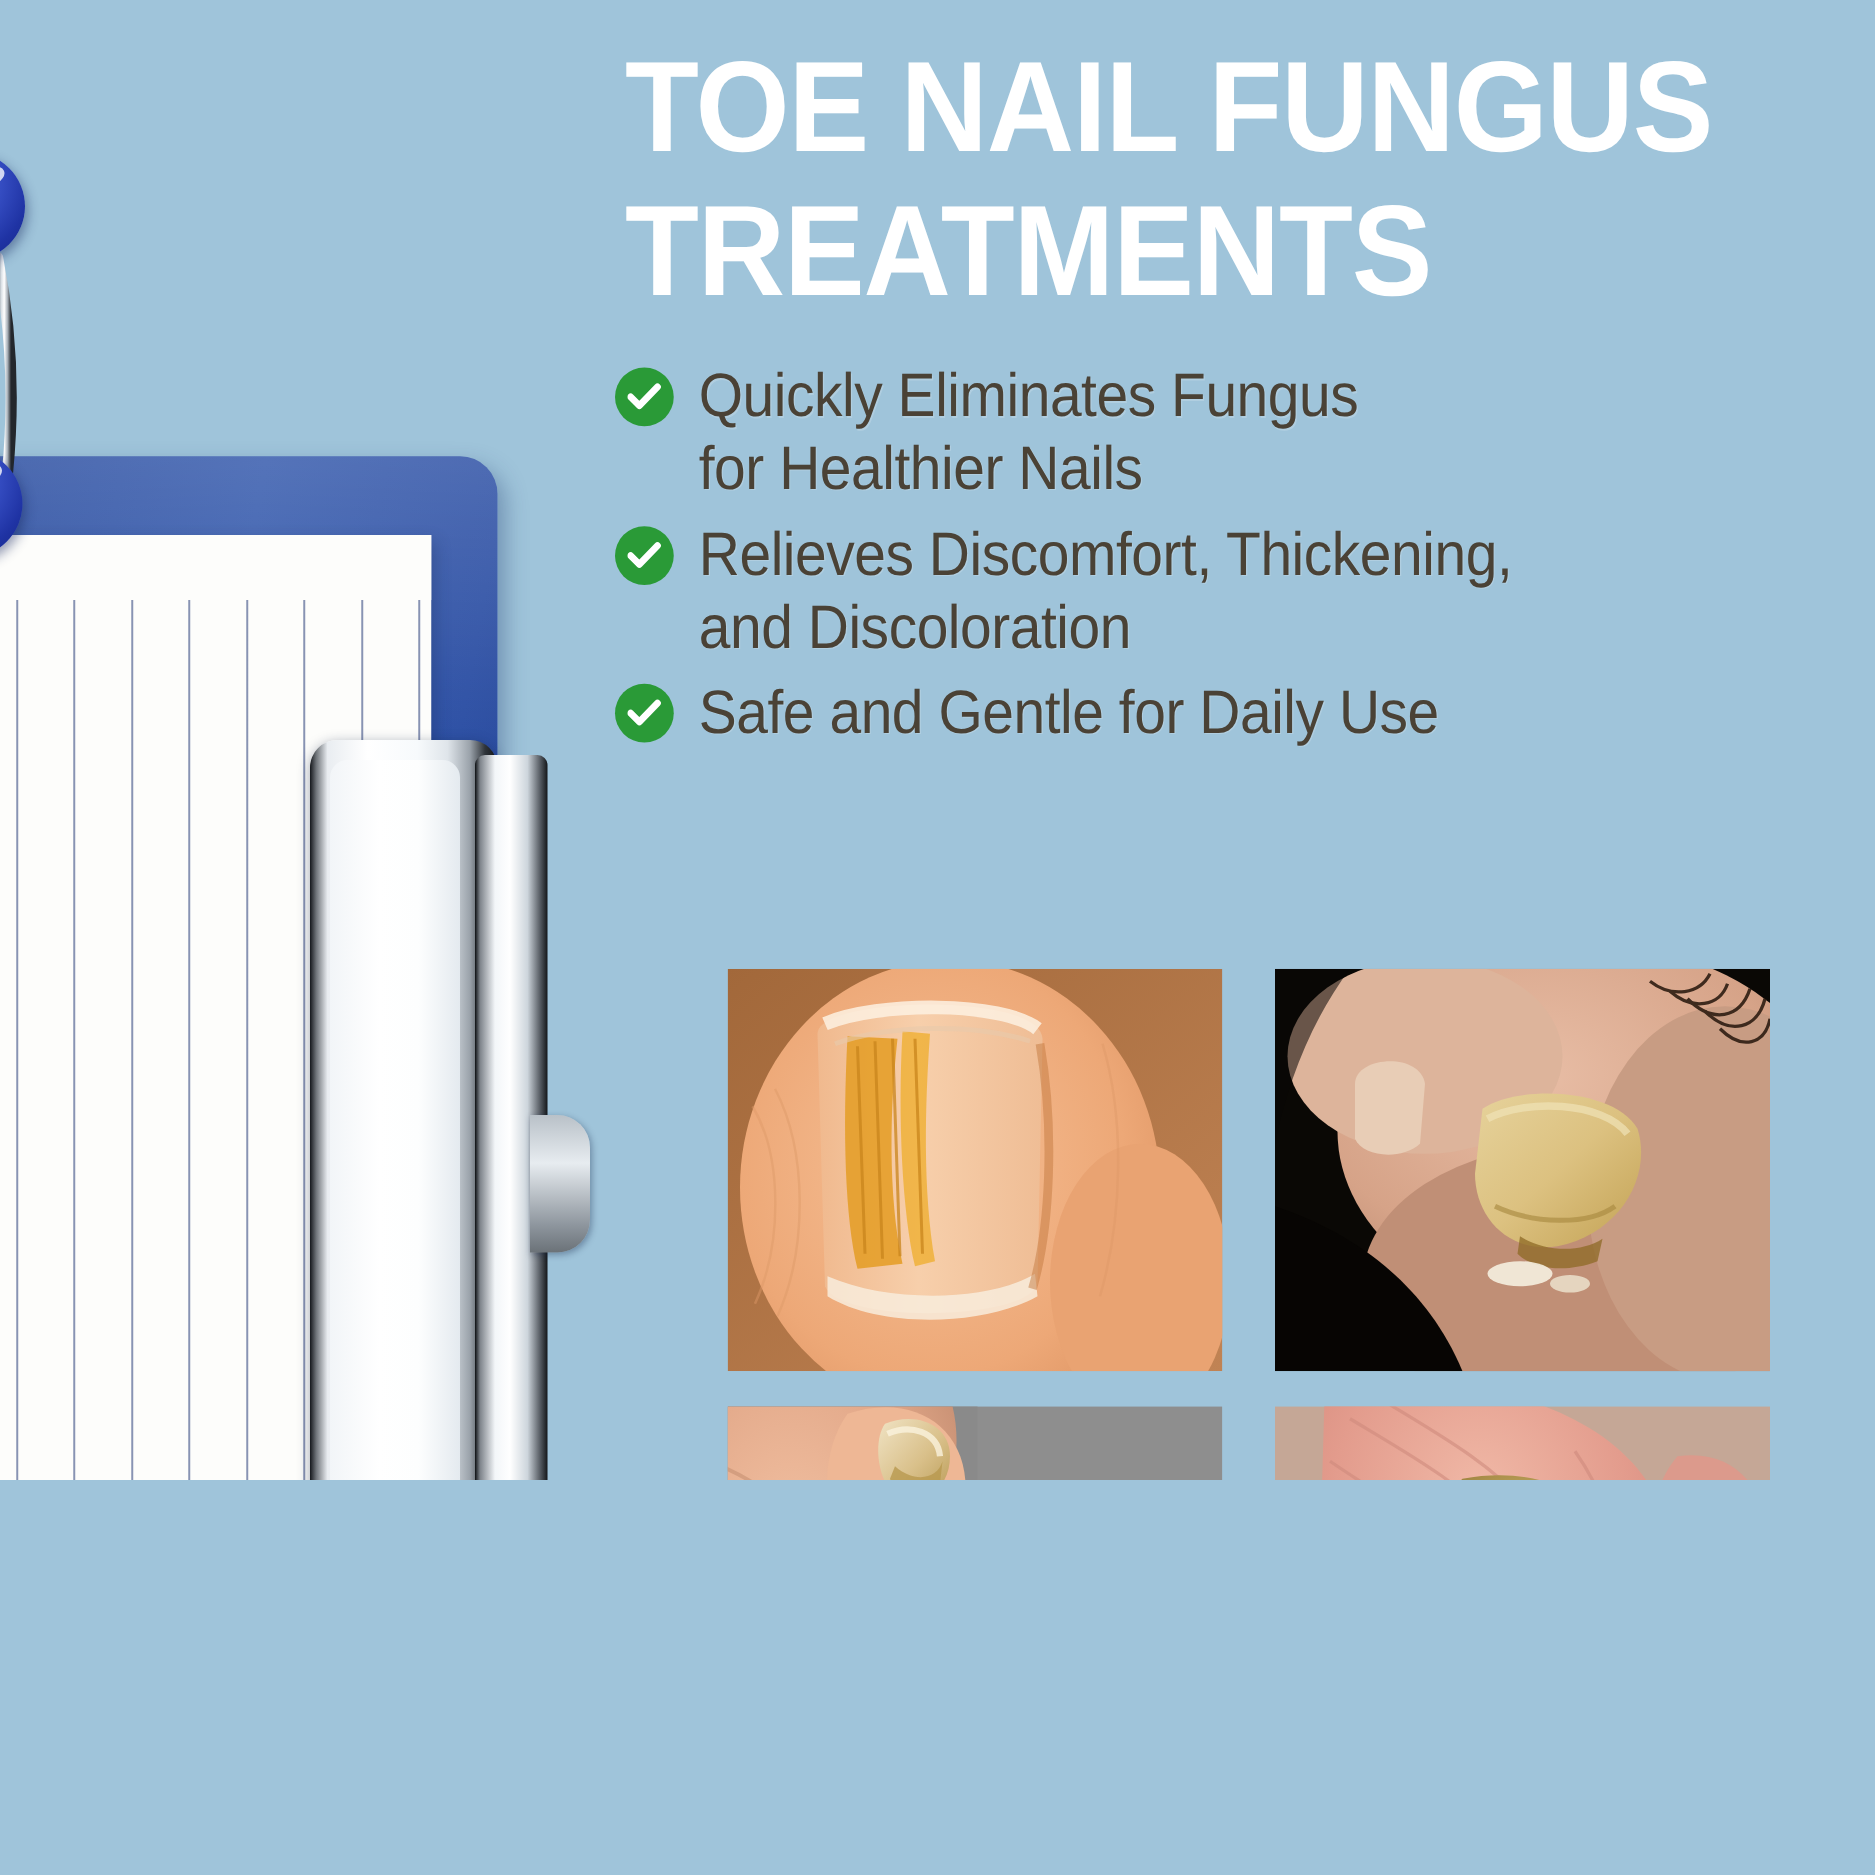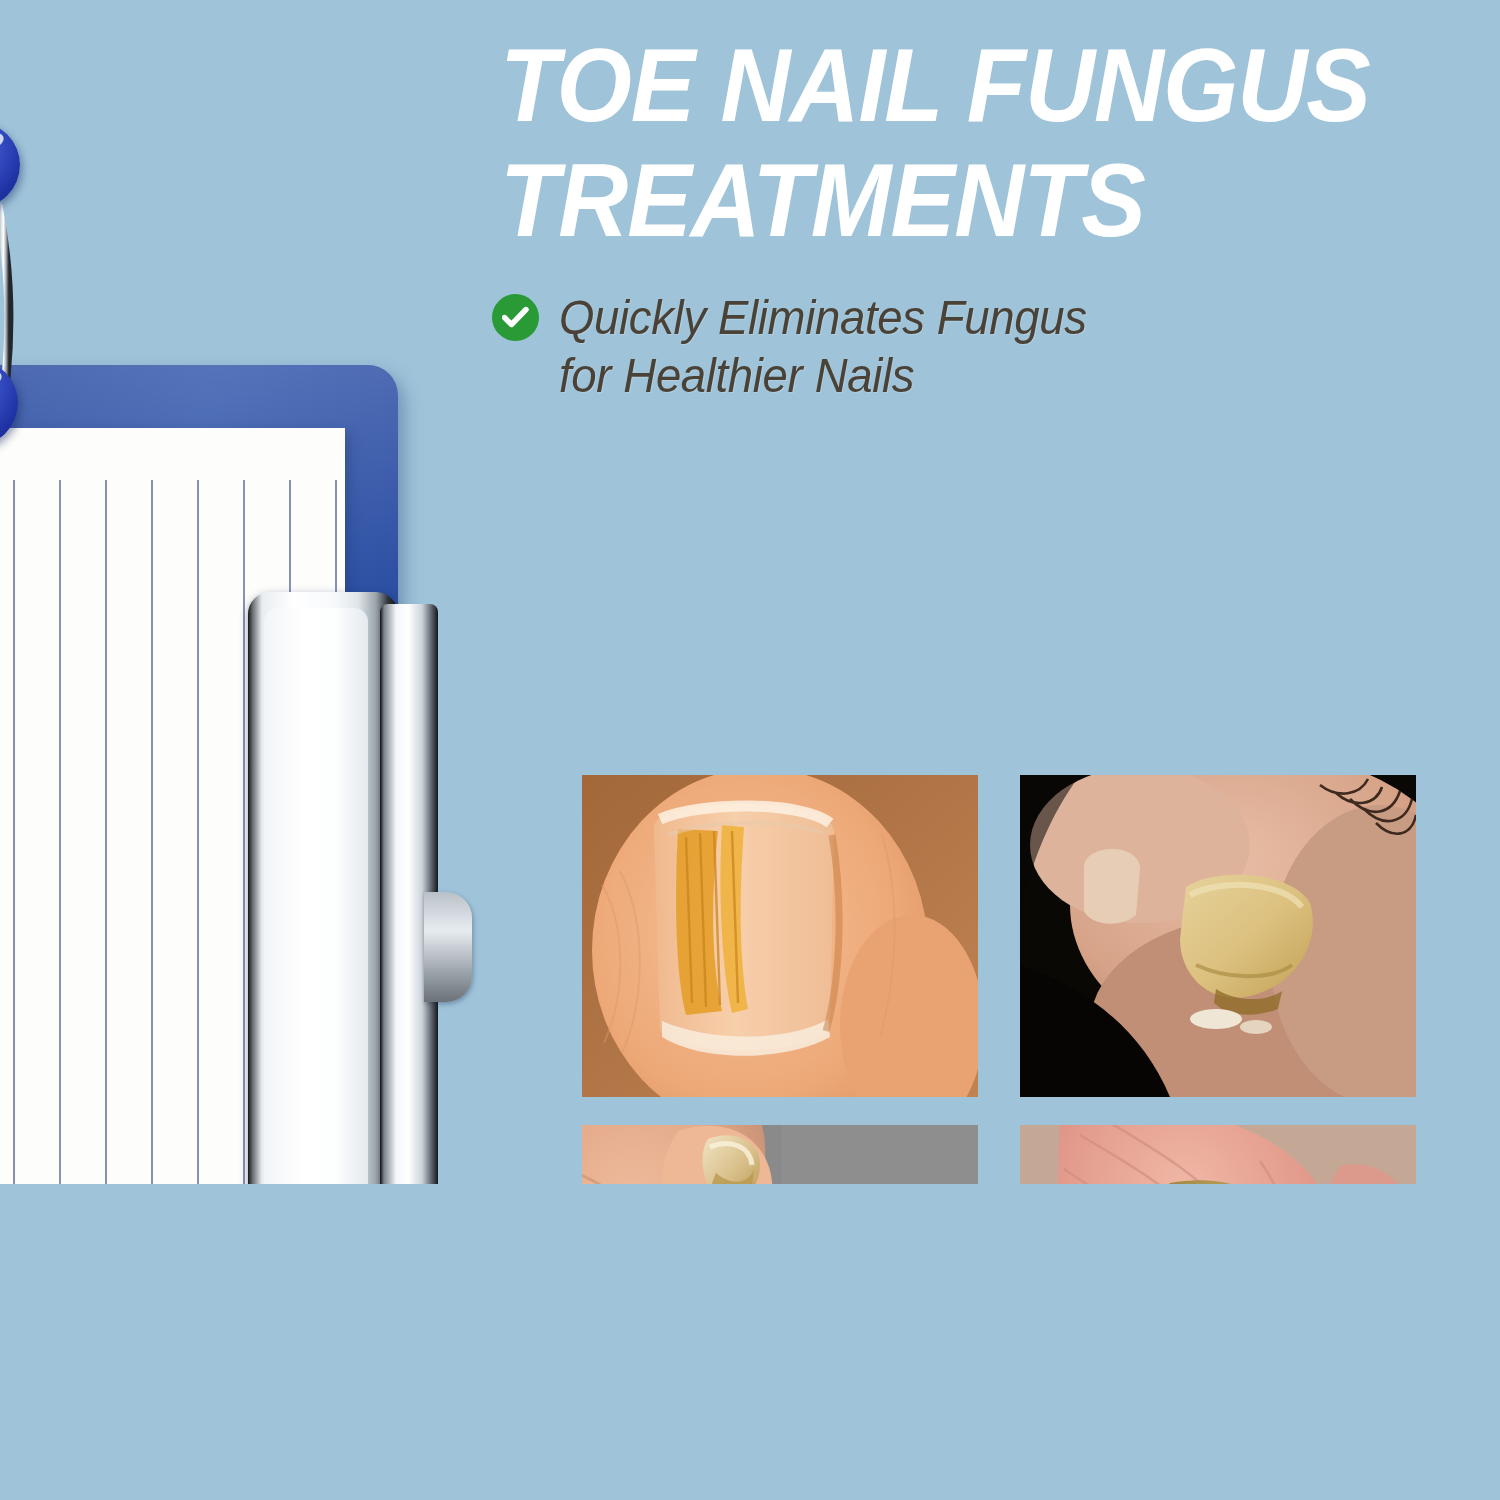--- a/index.html
+++ b/index.html
@@ -8,21 +8,20 @@
     padding: 0;
     background: #9fc4da;
   }
   #stage {
     position: relative;
     width: 1500px;
     height: 1184px;
     overflow: hidden;
     background: #9fc4da;
     font-family: "Liberation Sans", sans-serif;
-    font-style: italic;
     -webkit-font-smoothing: antialiased;
   }
 
   
   .prop-layer { position: absolute; inset: 0; }
 
   .clipboard {
     position: absolute;
     left: -250px;
     top: 365px;
@@ -275,22 +274,39 @@
     <div class="benefit">
       <span class="check-badge">
         <svg width="27" height="25" viewBox="0 0 27 25" aria-hidden="true">
           <path d="M2.5 12.5 L9.5 19.5 L24 4.5" fill="none" stroke="#ffffff" stroke-width="5.4" stroke-linecap="round" stroke-linejoin="round"></path>
         </svg>
       </span>
       <span class="benefit-text">Quickly Eliminates Fungus
 for Healthier Nails</span>
     </div>
 
-
-
+    <div class="benefit">
+      <span class="check-badge">
+        <svg width="27" height="25" viewBox="0 0 27 25" aria-hidden="true">
+          <path d="M2.5 12.5 L9.5 19.5 L24 4.5" fill="none" stroke="#ffffff" stroke-width="5.4" stroke-linecap="round" stroke-linejoin="round"></path>
+        </svg>
+      </span>
+      <span class="benefit-text">Relieves Discomfort, Thickening,
+and Discoloration</span>
+    </div>
+
+
+    <div class="benefit">
+      <span class="check-badge">
+        <svg width="27" height="25" viewBox="0 0 27 25" aria-hidden="true">
+          <path d="M2.5 12.5 L9.5 19.5 L24 4.5" fill="none" stroke="#ffffff" stroke-width="5.4" stroke-linecap="round" stroke-linejoin="round"></path>
+        </svg>
+      </span>
+      <span class="benefit-text">Safe and Gentle for Daily Use</span>
+    </div>
   </div>
 
   <div class="photo-grid">
 
     <div class="photo">
       <svg viewBox="0 0 396 322" preserveAspectRatio="none" aria-hidden="true">
         <defs>
           <linearGradient id="tlbg" x1="0" y1="0" x2="1" y2="1">
             <stop offset="0%" stop-color="#a2683a"></stop>
               <stop offset="100%" stop-color="#c08354"></stop>

